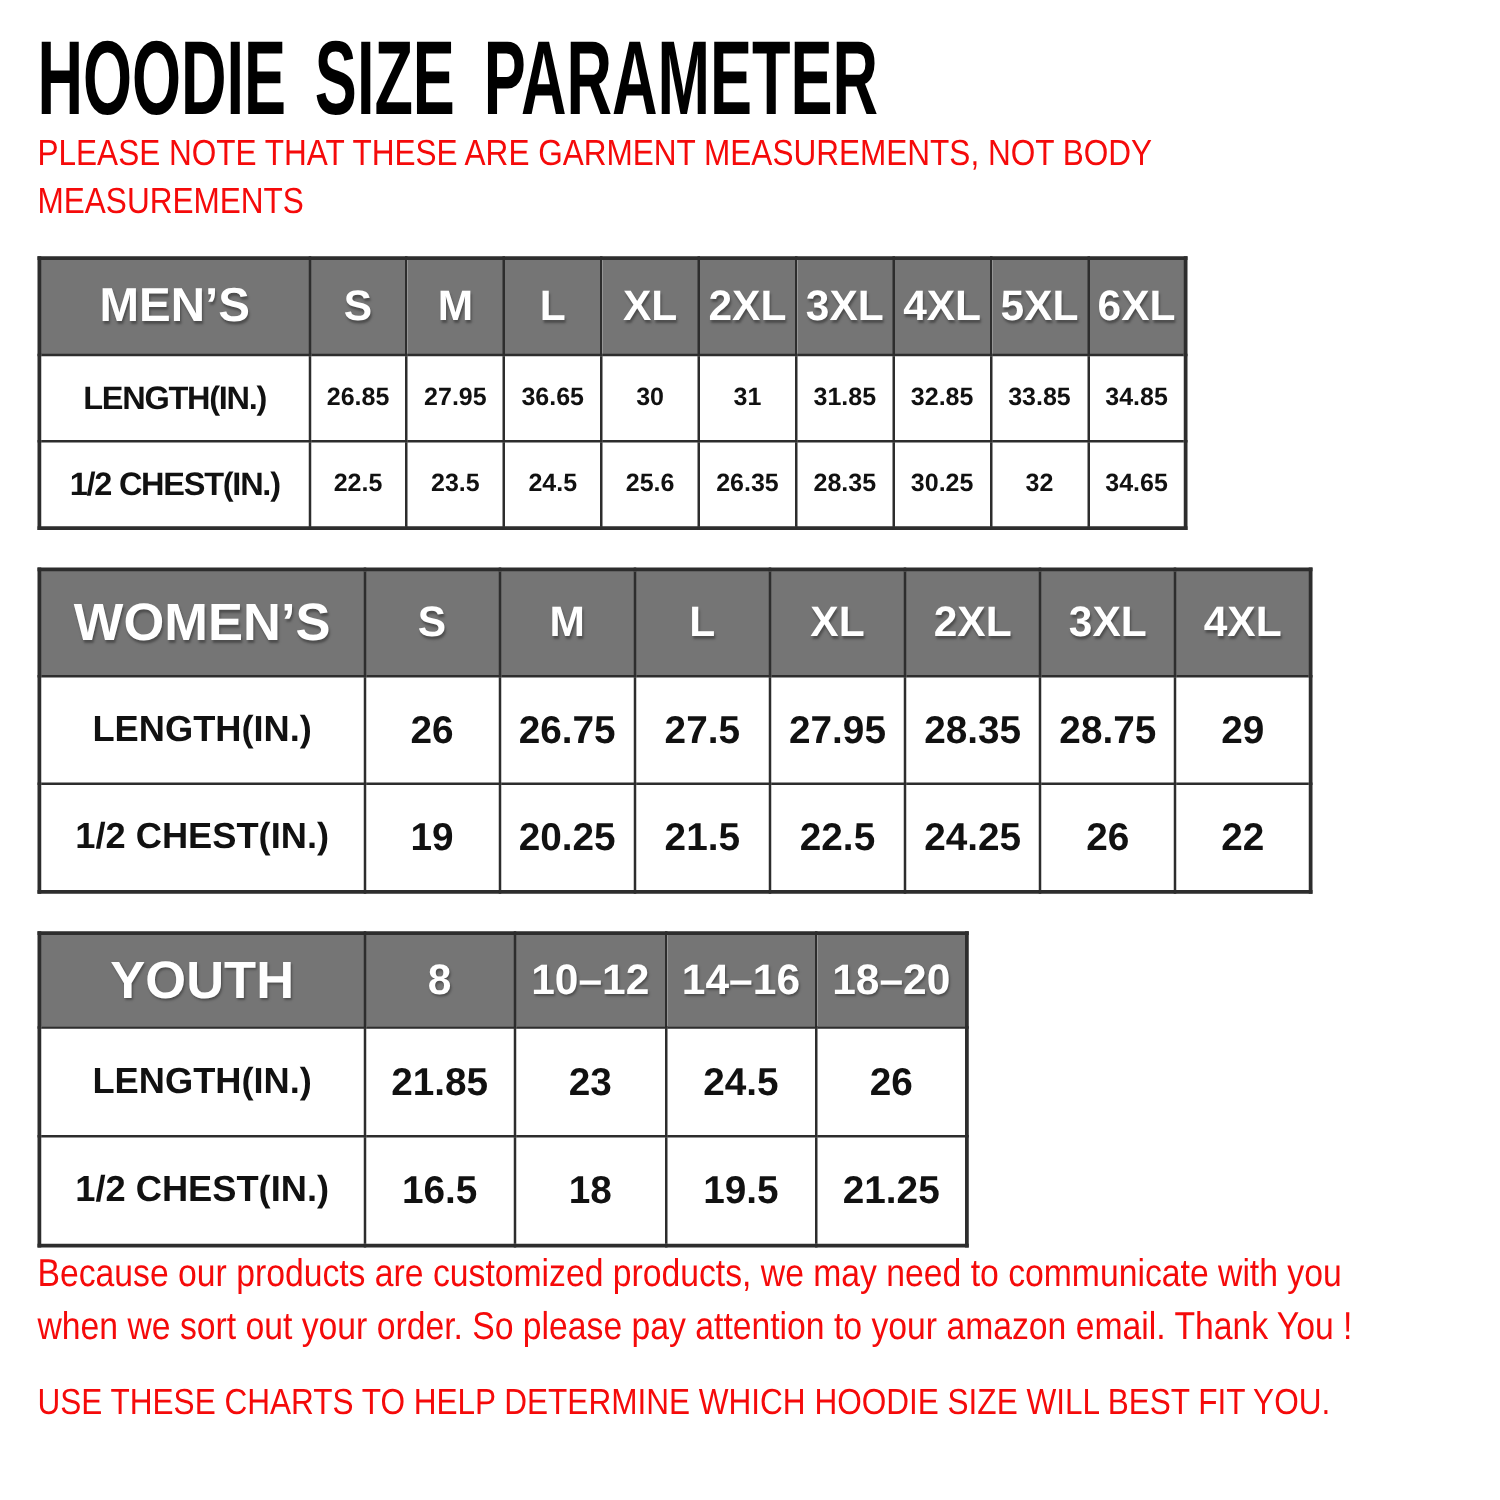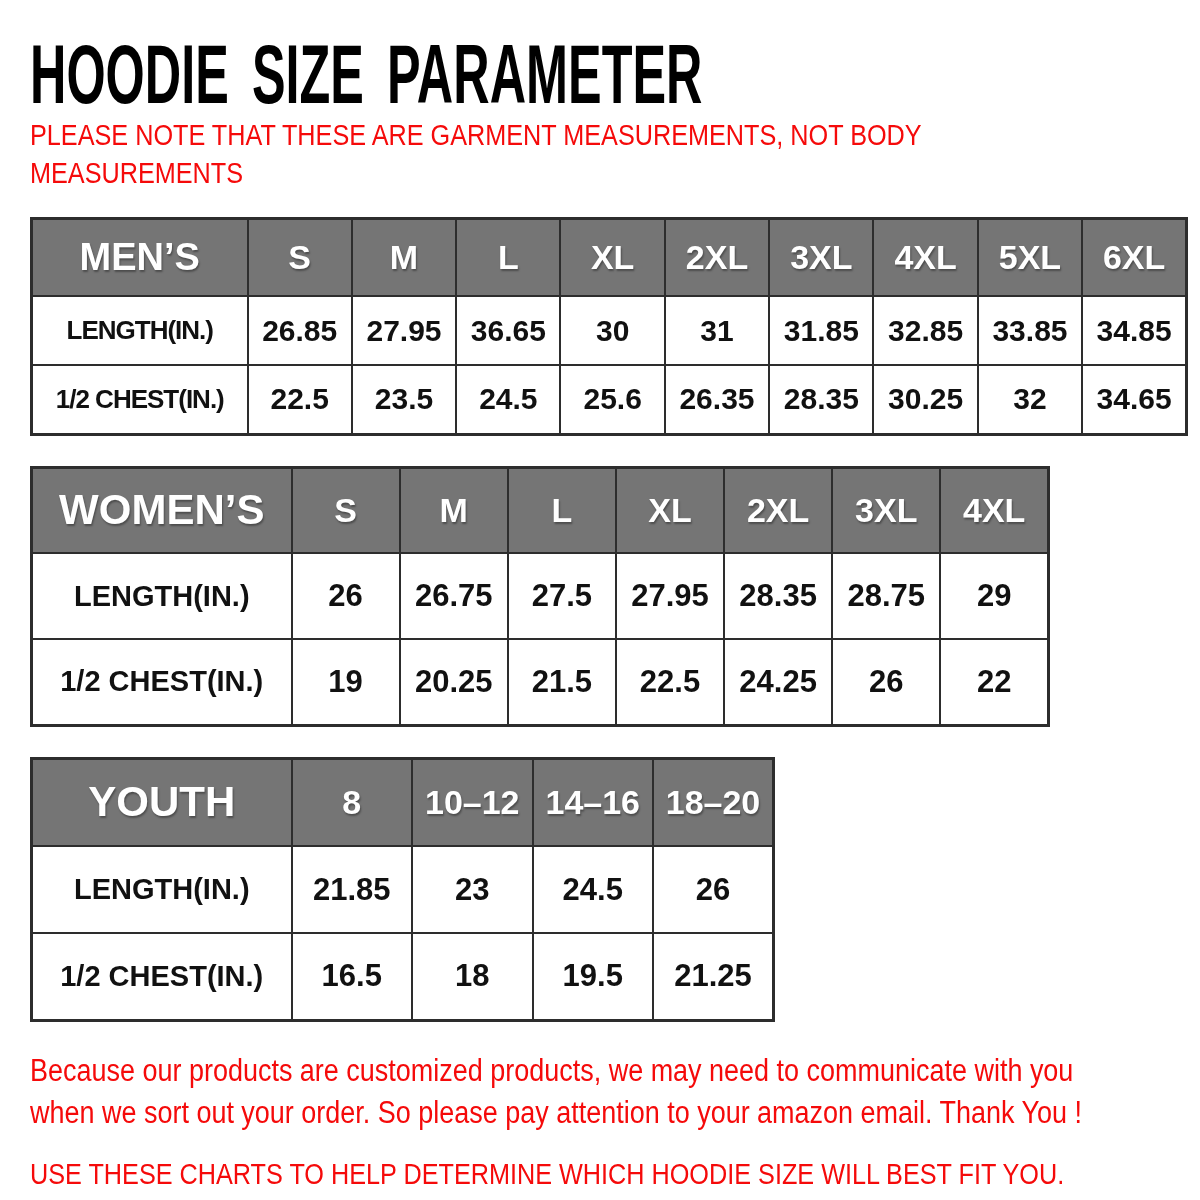--- a/index.html
+++ b/index.html
@@ -2,21 +2,21 @@
 <html style="--red: #f50a0a; --gray: #757575; --border: #2d2d2d;"><head>
 <meta charset="utf-8">
 <style>
   html, body { margin: 0; padding: 0; overflow: hidden; }
   body {
     width: 1200px; height: 1200px;
     background: #ffffff;
     font-family: "Liberation Sans", sans-serif;
     color: #111;
   }
-  .page { padding: 32px 30px 0 30px; width: 1140px; }
+  .page { padding: 20px 30px 0 30px; width: 1140px; }
 
   
   .title {
     margin: 0; padding: 0;
     font-size: 84px; font-weight: bold; line-height: 1.0;
     letter-spacing: 0px; word-spacing: 0.18em;
     white-space: nowrap;
     transform: scaleX(0.60); transform-origin: left top;
     color: #000;
   }
@@ -45,47 +45,46 @@
     overflow: hidden;
   }
   thead th {
     background: var(--gray, #757575);
     color: #fff; font-weight: bold;
     text-shadow: 1px 2px 2px rgba(0,0,0,0.35);
   }
   thead th.hdr-label { font-size: 38px; }
   thead th.hdr-size  { font-size: 34px; }
   tbody th.row-label { background: #fff; color: #111; font-weight: bold; white-space: nowrap; }
-  tbody td.value-cell { background: #fff; color: #111; font-weight: bold; font-size: 30px; }
-
-  #table-mens { width: 1158px; margin-top: 24px; }
+  tbody td.value-cell { background: #fff; color: #111; font-weight: bold; font-size: 20px; }
+
+  #table-mens { width: 920px; margin-top: 24px; }
   #table-mens .label-col { width: 216px; }
   #table-mens thead tr { height: 78px; }
   #table-mens tbody tr { height: 69px; }
   #table-mens tbody th.row-label { font-size: 26px; letter-spacing: -1px; }
 
   #table-womens { width: 1020px; margin-top: 30px; }
   #table-womens .label-col { width: 260px; }
   #table-womens thead tr { height: 86px; }
   #table-womens tbody tr { height: 86px; }
   #table-womens thead th.hdr-label { font-size: 42px; }
   #table-womens tbody th.row-label { font-size: 29px; }
   #table-womens tbody td.value-cell { font-size: 31px; }
 
   #table-youth { width: 745px; margin-top: 30px; }
   #table-youth .label-col { width: 260px; }
-  #table-youth thead tr { height: 88px; }
+  #table-youth thead tr { height: 76px; }
   #table-youth tbody tr { height: 87px; }
   #table-youth thead th.hdr-label { font-size: 42px; }
   #table-youth tbody th.row-label { font-size: 29px; }
   #table-youth tbody td.value-cell { font-size: 31px; margin-top: 28px; }
 
   
   .footer-para {
-    margin-top: 28px;
     color: var(--red, #f50a0a);
     font-size: 31px; line-height: 1.36; font-weight: normal;
   }
   .footer-caps {
     margin-top: 24px;
     color: var(--red, #f50a0a);
     font-size: 29px; font-weight: normal;
   }
 </style>
 </head>

